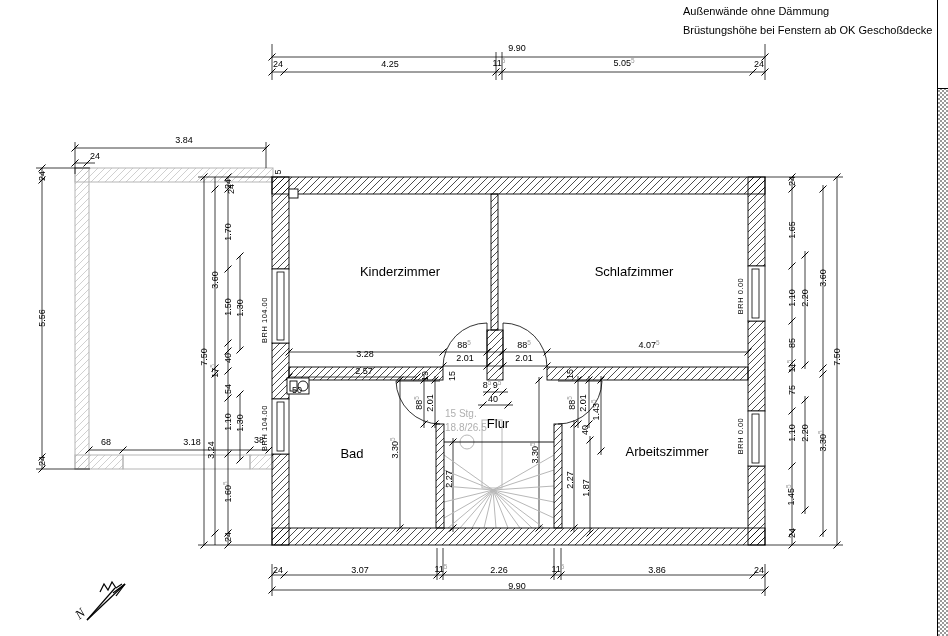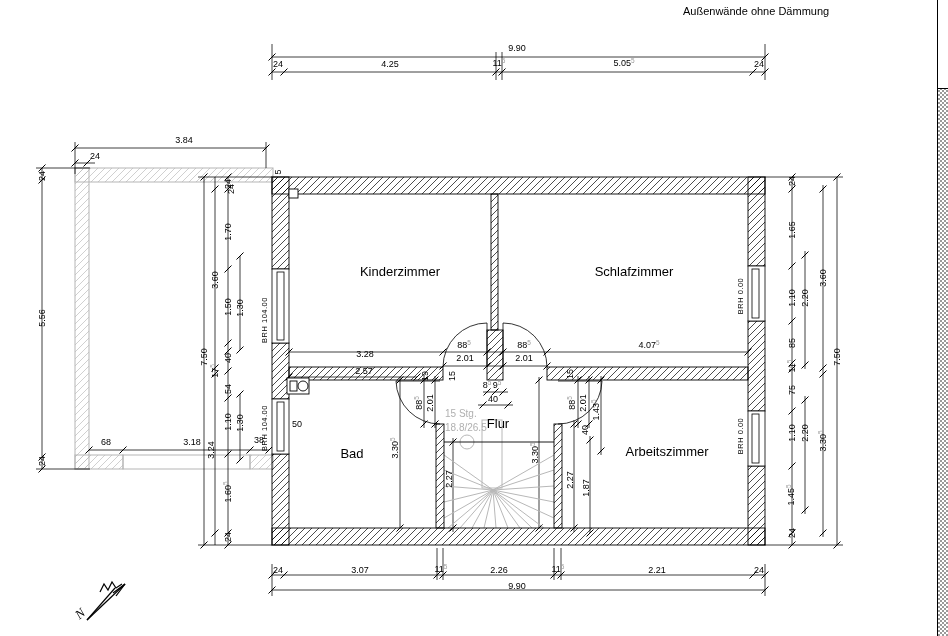--- a/index.html
+++ b/index.html
@@ -284,20 +284,21 @@
   <g stroke="#000" stroke-width="1.2" fill="none">
     <line x1="87" y1="620" x2="125" y2="584"></line>
     <line x1="87" y1="620" x2="115" y2="588"></line>
     <polyline points="100,592 104,584 108,590 112,582 116,588 122,584"></polyline>
     <line x1="125" y1="584" x2="113" y2="593"></line>
     <line x1="125" y1="584" x2="116" y2="596"></line>
   </g>
 </svg>
 
 <div class="lbl note" style="left:683px;top:5px">Außenwände ohne Dämmung</div>
+<div class="lbl note" style="left:683px;top:24px">Brüstungshöhe bei Fenstern ab OK Geschoßdecke</div>
 
 <div class="lbl stairnote" style="left:445px;top:408px;color:#b0b0b0">15 Stg.</div>
 <div class="lbl stairnote" style="left:445px;top:422px;color:#b0b0b0">18.8/26.5</div>
 
 <div class="lbl" style="left:76px;top:606px;font-size:13px;font-style:italic;font-family:'Liberation Serif',serif;transform:rotate(-40deg)">N</div>
 
 <div id="labels">
       <div class="lbl dim" style="left: 517px; top: 48px;">9.90</div>
       <div class="lbl dim" style="left: 278px; top: 64px;">24</div>
       <div class="lbl dim" style="left: 390px; top: 64px;">4.25</div>
@@ -340,39 +341,39 @@
       <div class="lbl dim r" style="left: 791px; top: 495px;">1.45<span class="s" style="color: rgb(156, 156, 156);">5</span></div>
       <div class="lbl dim r" style="left: 792px; top: 533px;">24</div>
       <div class="lbl dim r" style="left: 823px; top: 278px;">3.60</div>
       <div class="lbl dim r" style="left: 823px; top: 441px;">3.30<span class="s" style="color: rgb(156, 156, 156);">5</span></div>
       <div class="lbl dim r" style="left: 837px; top: 357px;">7.50</div>
       <div class="lbl dim" style="left: 278px; top: 570px;">24</div>
       <div class="lbl dim" style="left: 360px; top: 570px;">3.07</div>
       <div class="lbl dim" style="left: 441px; top: 569px;">11<span class="s" style="color: rgb(156, 156, 156);">5</span></div>
       <div class="lbl dim" style="left: 499px; top: 570px;">2.26</div>
       <div class="lbl dim" style="left: 558px; top: 569px;">11<span class="s" style="color: rgb(156, 156, 156);">5</span></div>
-      <div class="lbl dim" style="left: 657px; top: 570px;">2.21</div>
+      <div class="lbl dim" style="left: 657px; top: 570px;">3.86</div>
       <div class="lbl dim" style="left: 759px; top: 570px;">24</div>
       <div class="lbl dim" style="left: 517px; top: 586px;">9.90</div>
       <div class="lbl dim" style="left: 365px; top: 345px; margin-top: 9px;">3.28</div>
       <div class="lbl dim" style="left: 464px; top: 345px;">88<span class="s" style="color: rgb(156, 156, 156);">5</span></div>
       <div class="lbl dim" style="left: 465px; top: 358px;">2.01</div>
       <div class="lbl dim" style="left: 524px; top: 345px;">88<span class="s" style="color: rgb(156, 156, 156);">5</span></div>
       <div class="lbl dim" style="left: 524px; top: 358px;">2.01</div>
       <div class="lbl dim" style="left: 649px; top: 345px;">4.07<span class="s" style="color: rgb(156, 156, 156);">5</span></div>
       <div class="lbl dim" style="left: 364px; top: 371px;">2.57</div>
       <div class="lbl dim r" style="left: 425px; top: 376px;">19</div>
       <div class="lbl dim r" style="left: 452px; top: 376px;">15</div>
       <div class="lbl dim" style="left: 487px; top: 385px;">8<span class="s" style="color: rgb(156, 156, 156);">5</span></div>
       <div class="lbl dim" style="left: 497px; top: 385px;">9<span class="s" style="color: rgb(156, 156, 156);">5</span></div>
       <div class="lbl dim" style="left: 493px; top: 399px;">40</div>
       <div class="lbl dim r" style="left: 419px; top: 403px;">88<span class="s" style="color: rgb(156, 156, 156);">5</span></div>
       <div class="lbl dim r" style="left: 430px; top: 403px;">2.01</div>
       <div class="lbl dim r" style="left: 395px; top: 448px;">3.30<span class="s" style="color: rgb(156, 156, 156);">5</span></div>
-      <div class="lbl dim" style="left: 297px; top: 424px;">50</div>
+      <div class="lbl dim" style="left: 297px; top: 390px;">50</div>
       <div class="lbl dim r" style="left: 449px; top: 479px;">2.27</div>
       <div class="lbl dim r" style="left: 535px; top: 453px;">3.30<span class="s" style="color: rgb(156, 156, 156);">5</span></div>
       <div class="lbl dim r" style="left: 572px; top: 403px;">88<span class="s" style="color: rgb(156, 156, 156);">5</span></div>
       <div class="lbl dim r" style="left: 583px; top: 403px;">2.01</div>
       <div class="lbl dim r" style="left: 596px; top: 410px;">1.43<span class="s" style="color: rgb(156, 156, 156);">5</span></div>
       <div class="lbl dim r" style="left: 585px; top: 430px;">40</div>
       <div class="lbl dim r" style="left: 570px; top: 374px;">15</div>
       <div class="lbl dim r" style="left: 570px; top: 480px;">2.27</div>
       <div class="lbl dim r" style="left: 586px; top: 488px;">1.87</div>
       <div class="lbl dim r brh" style="left: 264px; top: 320px;">BRH 104.00</div>

